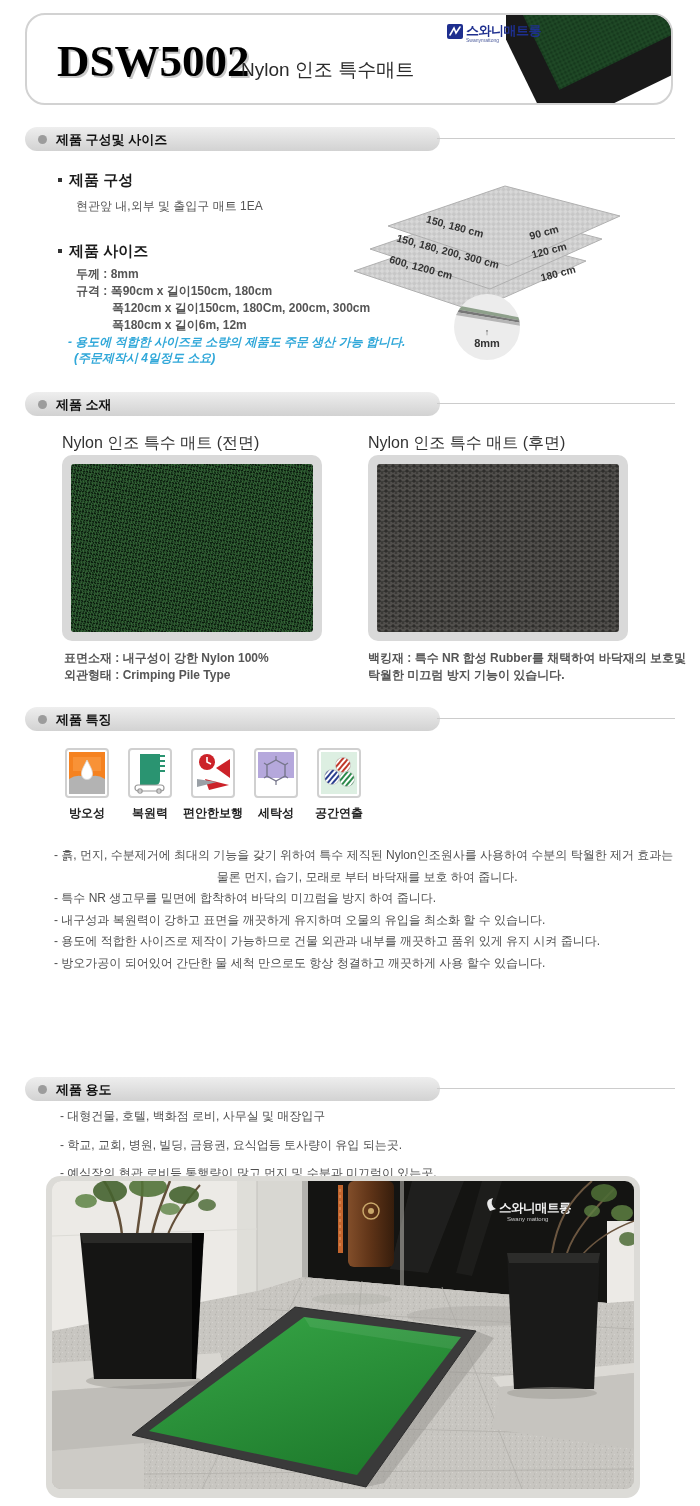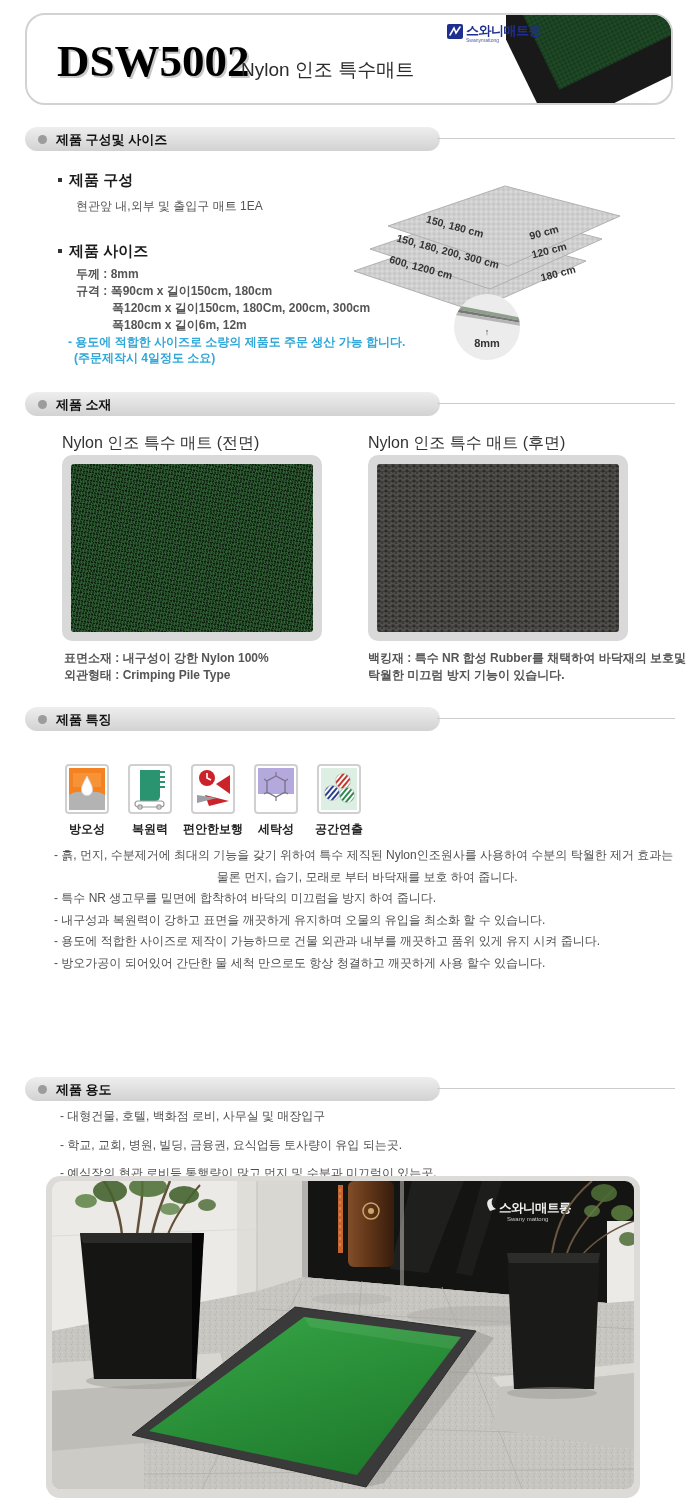--- a/index.html
+++ b/index.html
@@ -28,21 +28,21 @@
   .sec-line { position:absolute; left:412px; right:0; top:11px; height:1px; background:#cccccc; }
   .sec-dot { position:absolute; left:13px; top:8px; width:9px; height:9px; border-radius:50%; background:#9c9c9c; }
   .sec-label { position:absolute; left:31px; top:4px; font-size:13px; font-weight:700; color:#111; }
 
   
   .h-small { position:absolute; font-size:15px; font-weight:700; color:#1a1a1a; }
   .h-small::before { content:""; display:inline-block; width:4px; height:4px; background:#333;
     margin-right:7px; vertical-align:3px; }
   .body-txt { position:absolute; font-size:12px; color:#555;text-align:right; }
   .spec-line { position:absolute; font-size:12px; color:#555;font-weight:bold; }
-  .note-txt { position:absolute; font-size:12px; font-weight:700; }
+  .note-txt { position:absolute; font-size:12px; font-weight:700;font-style:italic; }
 
   
   .cap { position:absolute; font-size:16px; color:#333; width:260px; text-align:left; }
   .tex-frame { position:absolute; width:260px; height:186px; background:#d9d9d9; border-radius:10px; }
   .tex { position:absolute; left:9px; top:9px; right:9px; bottom:9px; border-radius:3px; }
   .tex-green { background-color:#122e16;
     background-image:
       repeating-linear-gradient(100deg, rgba(62,116,64,.55) 0 1px, transparent 1px 3px),
       repeating-linear-gradient(10deg, rgba(6,18,8,.75) 0 1px, transparent 1px 4px),
       repeating-linear-gradient(55deg, rgba(130,180,130,.16) 0 1px, transparent 1px 2px),
@@ -50,21 +50,21 @@
   .tex-rubber { background-color:#514f4c;
     background-image:
       radial-gradient(circle at 2px 2px, #2e2d2b 1.3px, transparent 1.9px),
       radial-gradient(circle at 5px 4px, #3b3a37 1.1px, transparent 1.7px),
       repeating-linear-gradient(0deg, rgba(0,0,0,.22) 0 1px, transparent 1px 5px);
     background-size:7px 5px,7px 5px,auto; }
   .mat-desc { position:absolute; font-size:12px; color:#555; line-height:17px;font-weight:bold; }
 
   
   .feat-row { position:absolute; left:64px; top:748px; display:flex; gap:17px; }
-  .feat-item { width:46px; display:flex; flex-direction:column; align-items:center;margin-top:16px; }
+  .feat-item { width:46px; display:flex; flex-direction:column; align-items:center; }
   .ico-box { width:44px; height:50px; border:2px solid #d0d0d0; border-radius:4px; background:#fff; padding:2px; }
   .ico-box svg { display:block; width:36px; height:42px; }
   .feat-label { margin-top:7px; font-size:12px; font-weight:700; color:#222; white-space:nowrap; }
   .bullets { position:absolute; font-size:12px; color:#4f4f4f; }
   .bullets div { line-height:21.5px; white-space:nowrap; }
   .bullets .indent { padding-left:7px;text-align:center; }
   .bullets-wide div { line-height:28.5px; }
 
   
   .photo-frame { position:absolute; left:46px; top:1176px; width:594px; height:322px;

